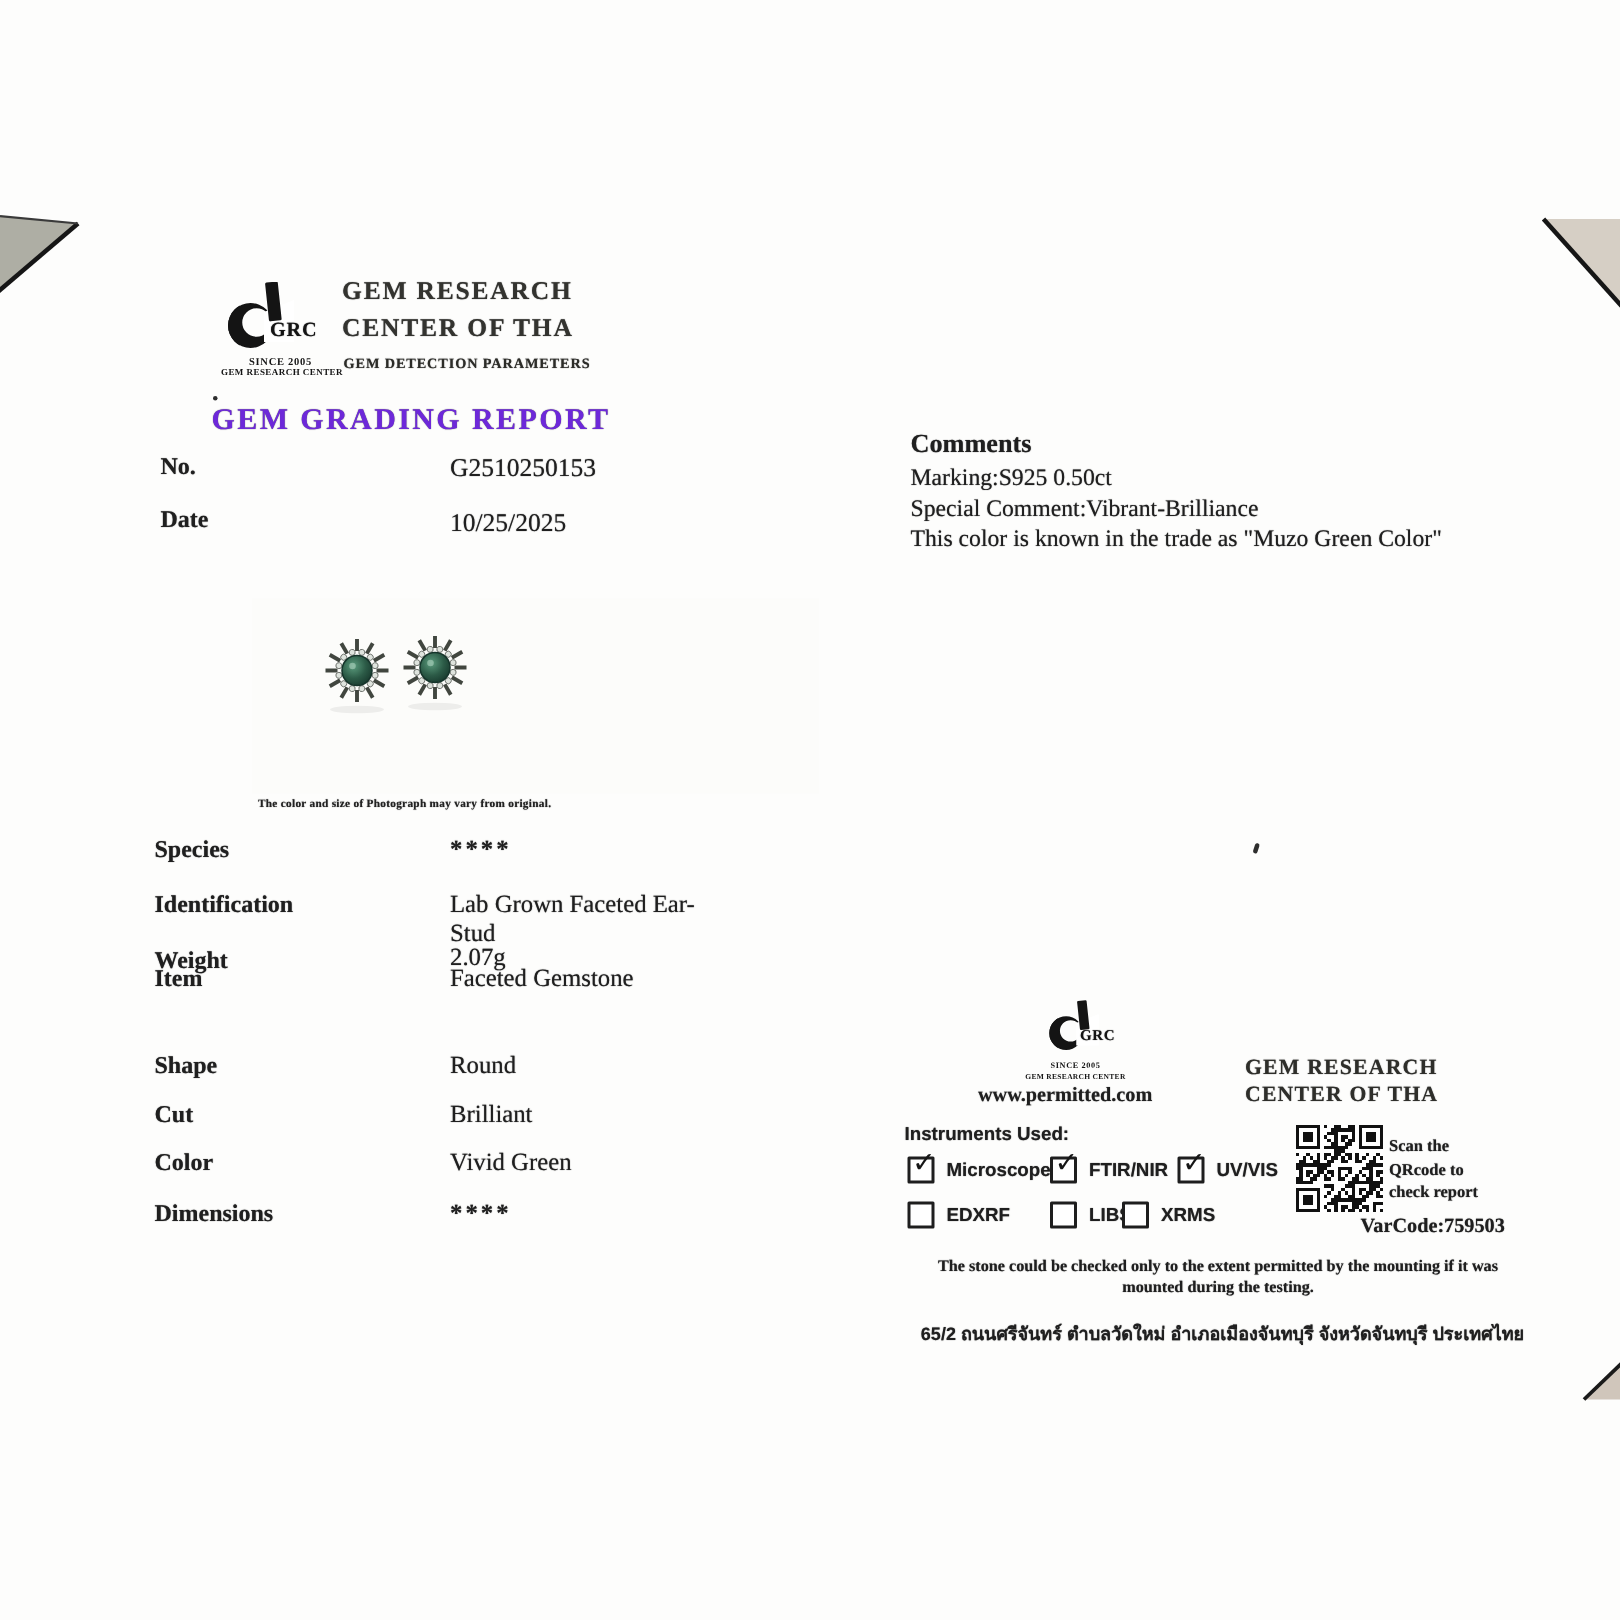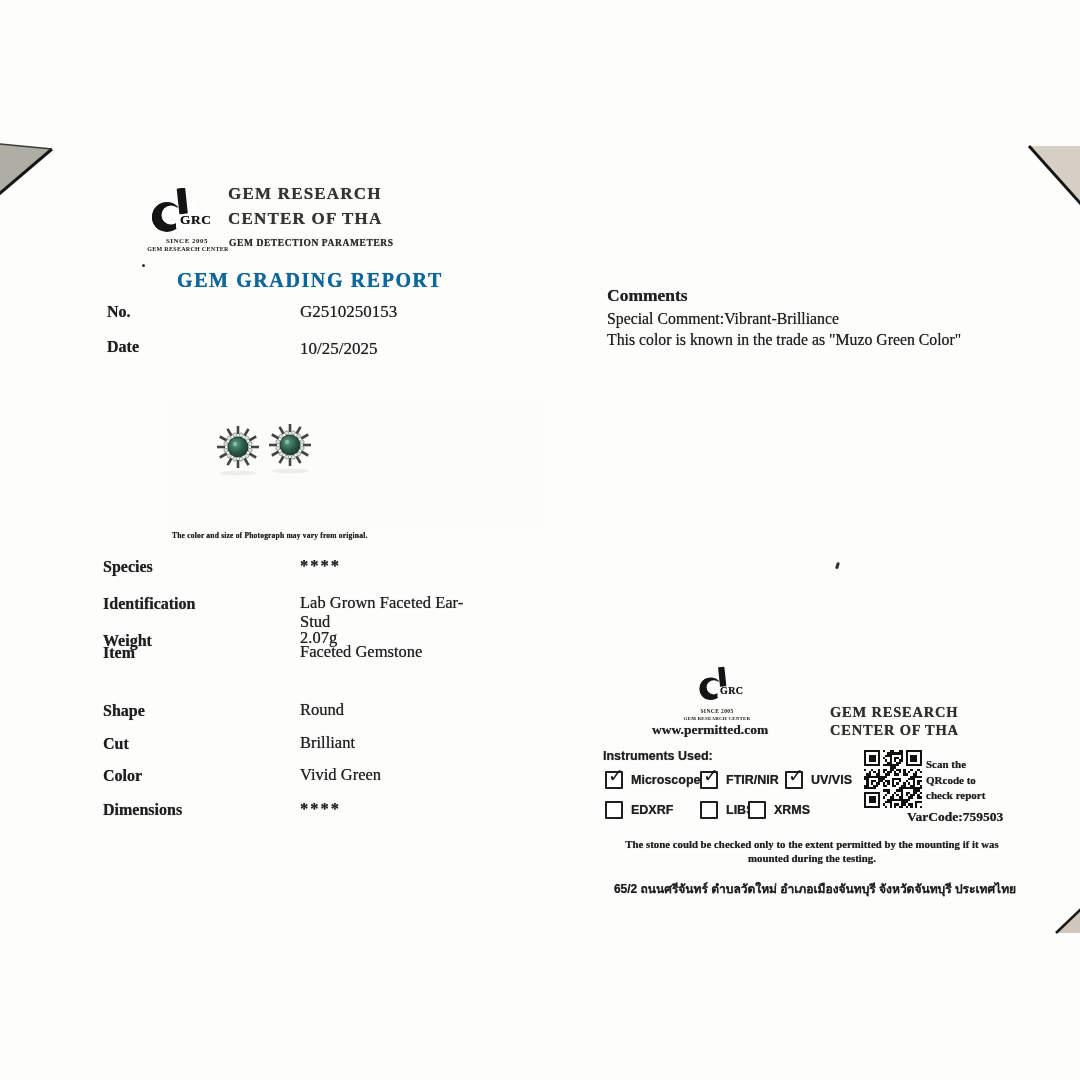--- a/index.html
+++ b/index.html
@@ -4,21 +4,21 @@
 <style>
   html,body{margin:0;padding:0;background:#fff;}
   #canvas{position:relative;width:1080px;height:1080px;background:#fdfdfc;overflow:hidden;
           font-family:"Liberation Serif",serif;color:#1f1f1f;}
   .abs{position:absolute;}
   .scan{text-shadow:0 0 .7px rgba(45,45,45,.8);}
   
   .org1{font-size:17px;font-weight:bold;letter-spacing:1.2px;color:#33332f;}
   .org2{font-size:17px;font-weight:bold;letter-spacing:1.2px;color:#33332f;}
   .subtl{font-size:9.5px;font-weight:bold;letter-spacing:.6px;color:#2c2c28;}
-  .rtitle{font-size:20px;font-weight:bold;letter-spacing:1.6px;color:#0369a1;margin-left:36px;}
+  .rtitle{font-size:20px;font-weight:bold;letter-spacing:1.6px;color:#6d28d9;}
   
   .grc{font-weight:600;font-family:"Liberation Serif",serif;color:#141414;}
   .lsince{font-weight:bold;text-align:center;color:#151515;}
   .lorg{font-weight:bold;text-align:center;color:#151515;}
   
   .lbl{font-weight:bold;font-size:16px;}
   .val{font-size:16.5px;}
   .stars{font-weight:bold;letter-spacing:2px;}
   .attr-row{position:absolute;left:103px;width:430px;}
   .attr-row .val{position:absolute;left:197px;top:-2px;width:195px;line-height:19px;}
@@ -78,20 +78,21 @@
   <div class="abs rtitle scan" style="left:141px;top:269px;">GEM GRADING REPORT</div>
   <div class="speck" style="left:142px;top:264px;width:2.5px;height:2.5px;"></div>
 
   <div class="abs lbl scan" style="left:107px;top:303px;">No.</div>
   <div class="abs val scan" style="left:300px;top:302px;font-size:17px;">G2510250153</div>
   <div class="abs lbl scan" style="left:107px;top:338px;">Date</div>
   <div class="abs val scan" style="left:300px;top:339px;font-size:17px;">10/25/2025</div>
 
   <div class="abs cmt-title scan" style="left:607px;top:285px;">Comments</div>
   <div class="abs cmt-body scan" style="left:607px;top:309px;">
+    <div>Marking:S925 0.50ct</div>
     <div>Special Comment:Vibrant-Brilliance</div>
     <div>This color is known in the trade as "Muzo Green Color"</div>
   </div>
   <div class="speck" style="left:836px;top:562px;width:2.5px;height:7px;transform:rotate(18deg);"></div>
 
   <div class="abs" style="left:168px;top:399px;width:378px;height:130px;background:#fcfcfa;">
     <svg width="130" height="86" viewBox="0 0 130 86" style="position:absolute;left:32px;top:8px;">
       <defs>
         <radialGradient id="stone" cx="38%" cy="35%" r="75%">
           <stop offset="0%" stop-color="#5b9c7d"></stop>

